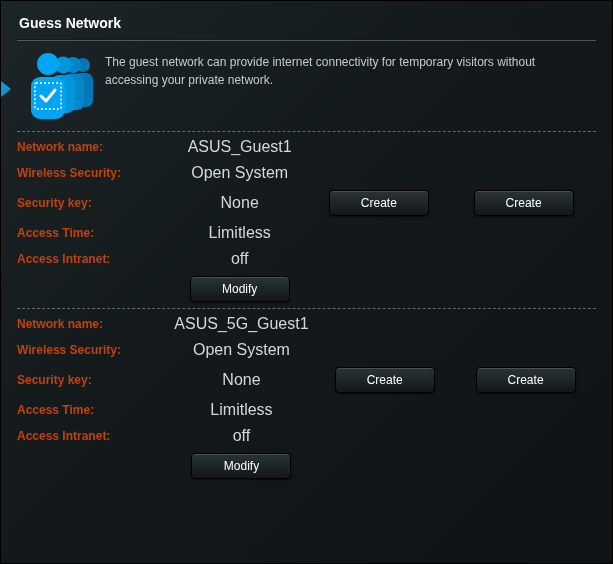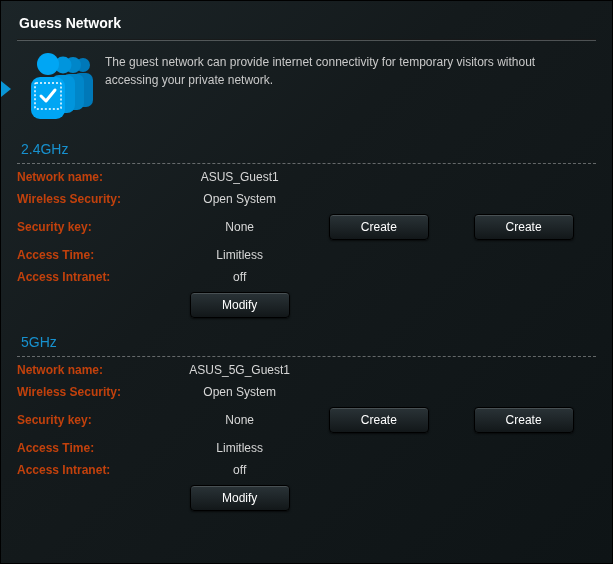--- a/index.html
+++ b/index.html
@@ -25,21 +25,21 @@
   .arrow{
     position:absolute;left:-16px;top:30px;width:0;height:0;
     border-top:8px solid transparent;border-bottom:8px solid transparent;border-left:10px solid #0a96d6;
   }
   .band-title{color:#1791cf;font-size:14px;padding:12px 4px 4px 4px}
   .dash-rule{height:0;border-top:1px dashed rgba(255,255,255,0.35);margin:2px 0 2px 0}
   table.band{width:100%;border-collapse:collapse}
   table.band td{padding:4px 0;vertical-align:middle}
   td.lbl{color:#7d8486;font-size:12px;width:140px;padding-left:2px}
   td.lblw{color:#c2410c;font-weight:bold}
-  td.val{color:#d7d7d7;font-size:12px;width:120px;text-align:center}
+  td.val{color:#d7d7d7;font-size:16px;width:120px;text-align:center}
   td.btncell{width:130px;text-align:center}
   button{
     background:linear-gradient(#2a3337,#121719);
     border:1px solid #000;
     border-radius:4px;
     color:#fff;font-size:12px;
     height:26px;min-width:100px;
     box-shadow:inset 0 1px 0 rgba(255,255,255,0.15),0 1px 2px rgba(0,0,0,0.6);
     cursor:pointer;
   }
@@ -72,21 +72,20 @@
             <circle cx="25" cy="13" r="11"></circle>
             <rect x="8" y="26" width="34" height="42" rx="9"></rect>
           </g>
         <rect x="12" y="32" width="26" height="26" fill="none" stroke="#fff" stroke-width="1.5" stroke-dasharray="2 2" rx="1"></rect>
         <path d="M18 45 l5 5 l9 -11" fill="none" stroke="#fff" stroke-width="3" stroke-linecap="round" stroke-linejoin="round"></path>
       </svg>
     </div>
     <div class="intro-text">The guest network can provide internet connectivity for temporary visitors without accessing your private network.</div>
   </div>
 
-  <div class="band-title">2.4GHz</div>
   <div class="dash-rule"></div>
   <table class="band">
     <tbody>
         <tr>
       <td class="lbl lblw">Network name:</td>
       <td class="val">ASUS_Guest1</td>
       <td class="btncell"></td>
           <td class="btncell"></td>
     </tr>
     <tr>
@@ -115,21 +114,20 @@
     </tr>
     <tr class="modify-row">
       <td></td>
       <td style="text-align:center"><button>Modify</button></td>
       <td></td>
           <td></td>
     </tr>
   </tbody>
     </table>
 
-  <div class="band-title">5GHz</div>
   <div class="dash-rule"></div>
   <table class="band">
     <tbody>
         <tr>
       <td class="lbl lblw">Network name:</td>
       <td class="val">ASUS_5G_Guest1</td>
       <td class="btncell"></td>
           <td class="btncell"></td>
     </tr>
     <tr>

